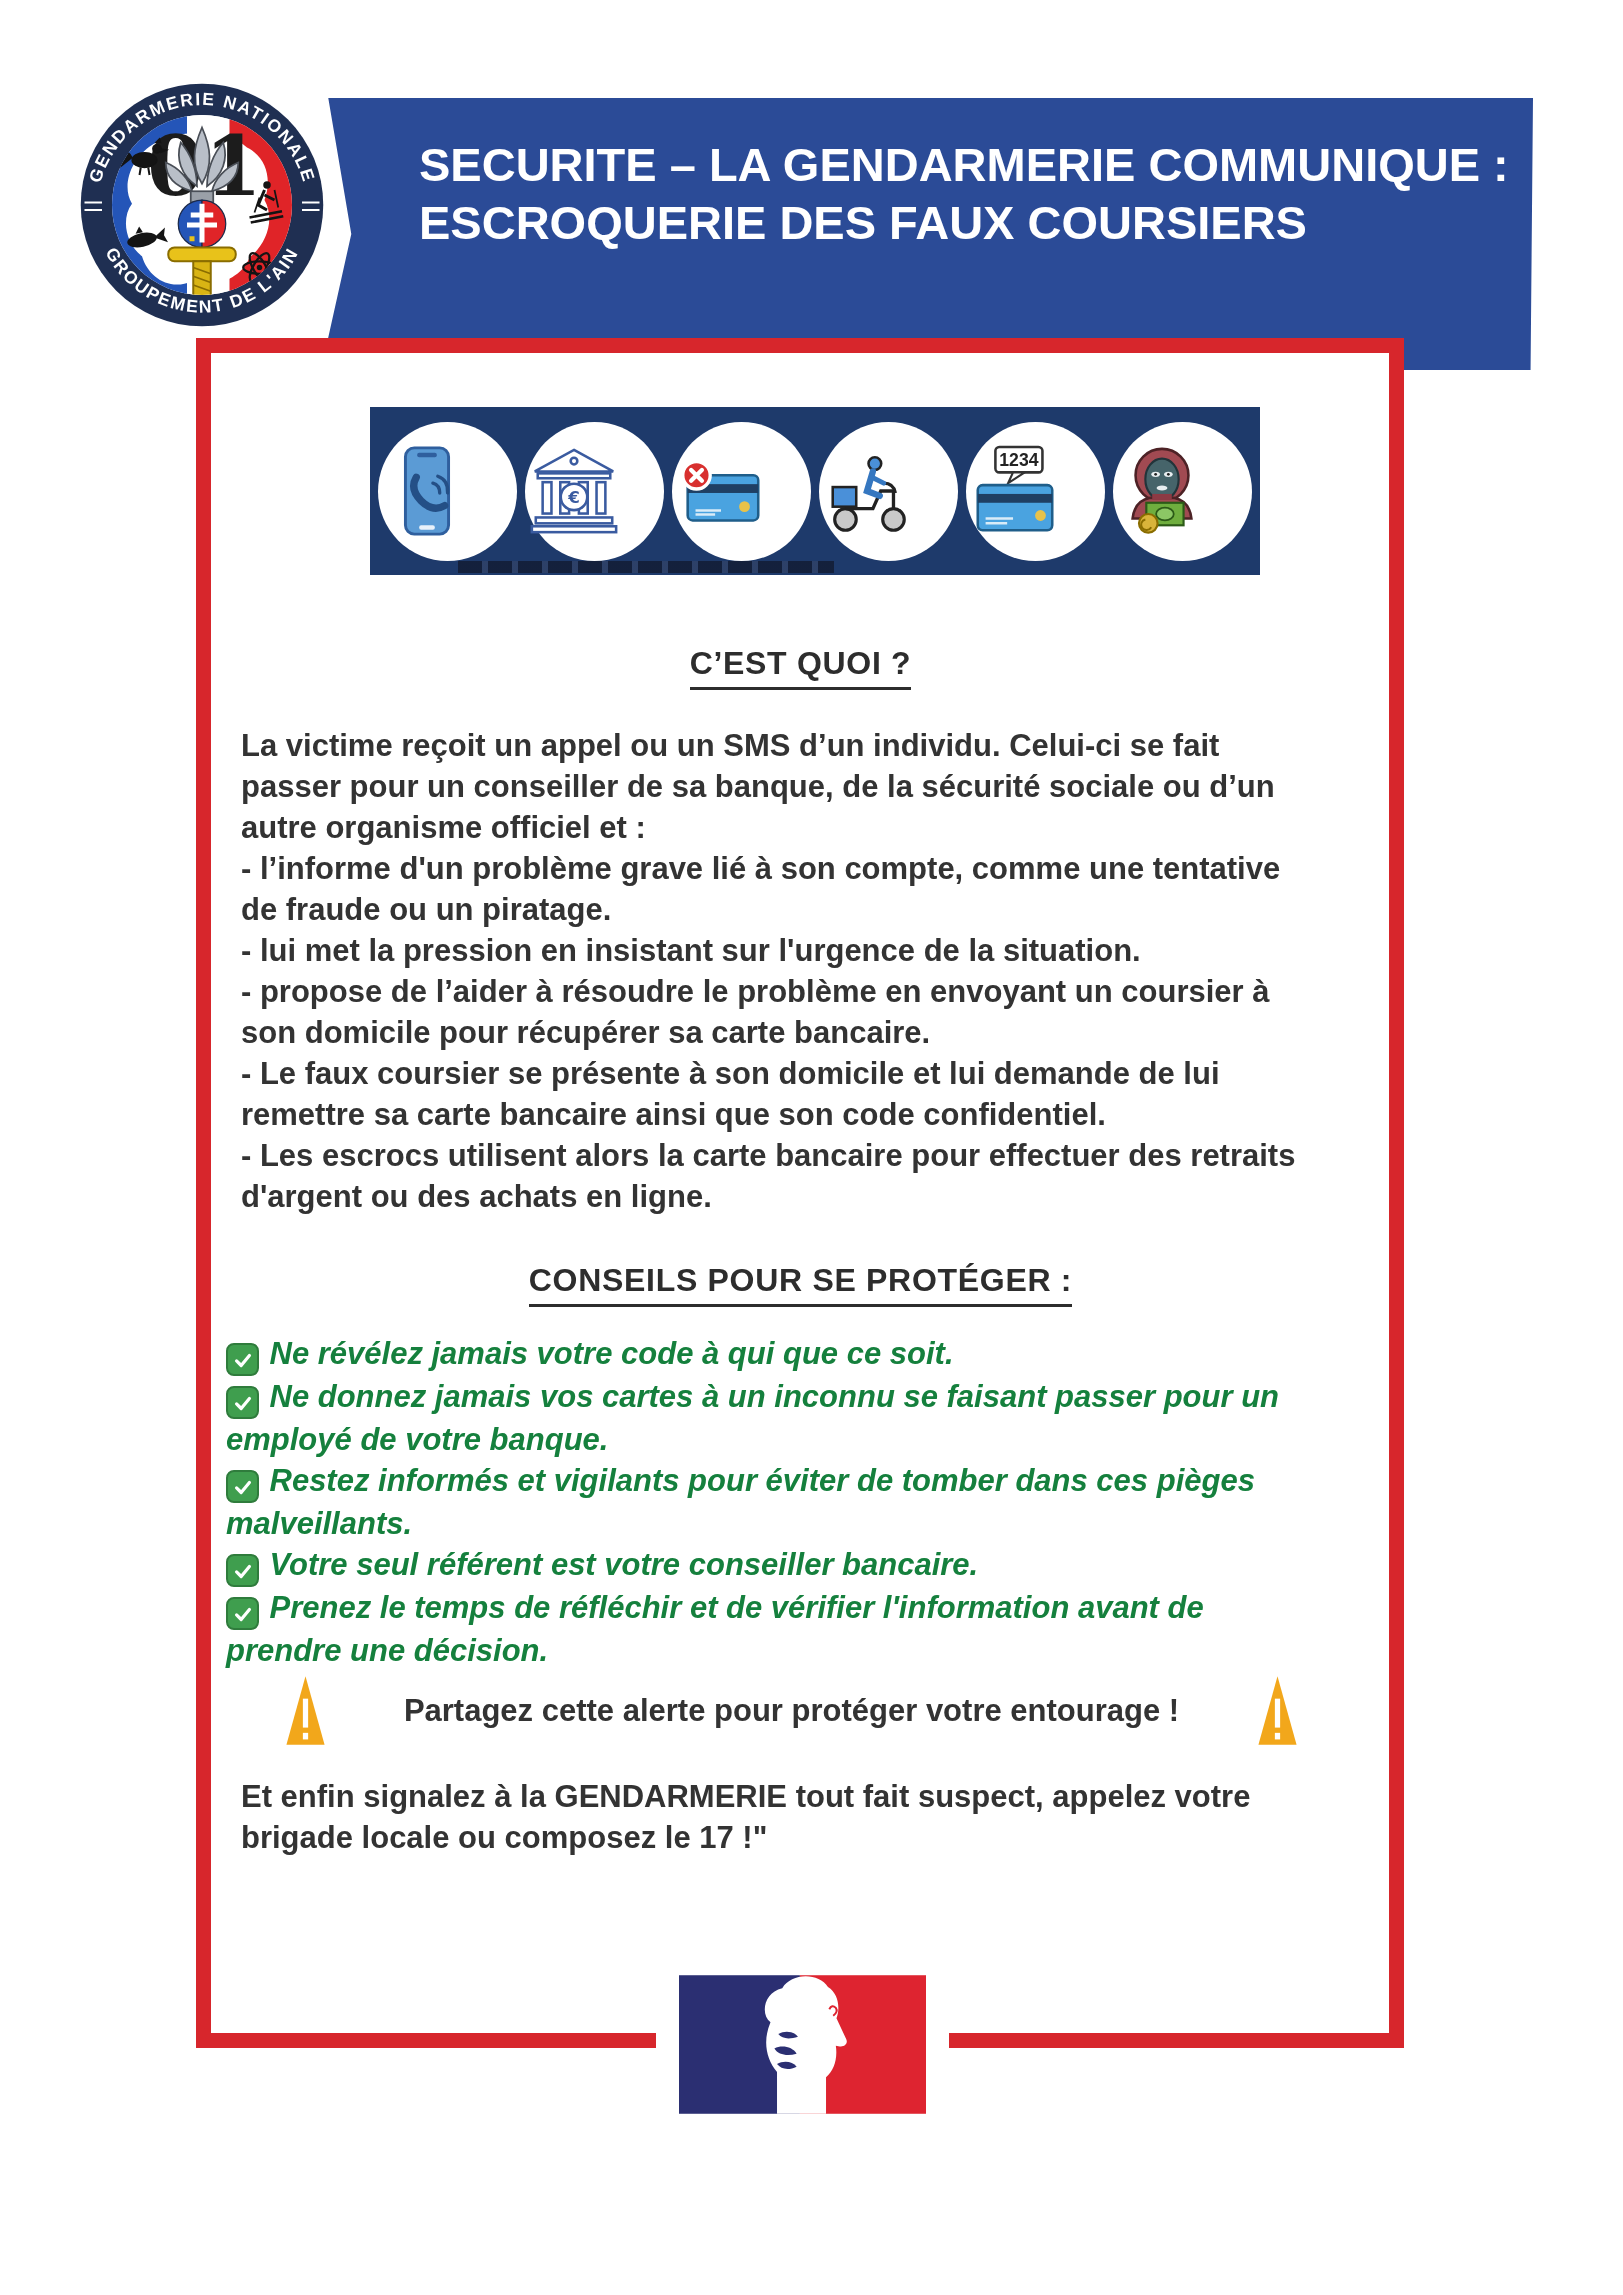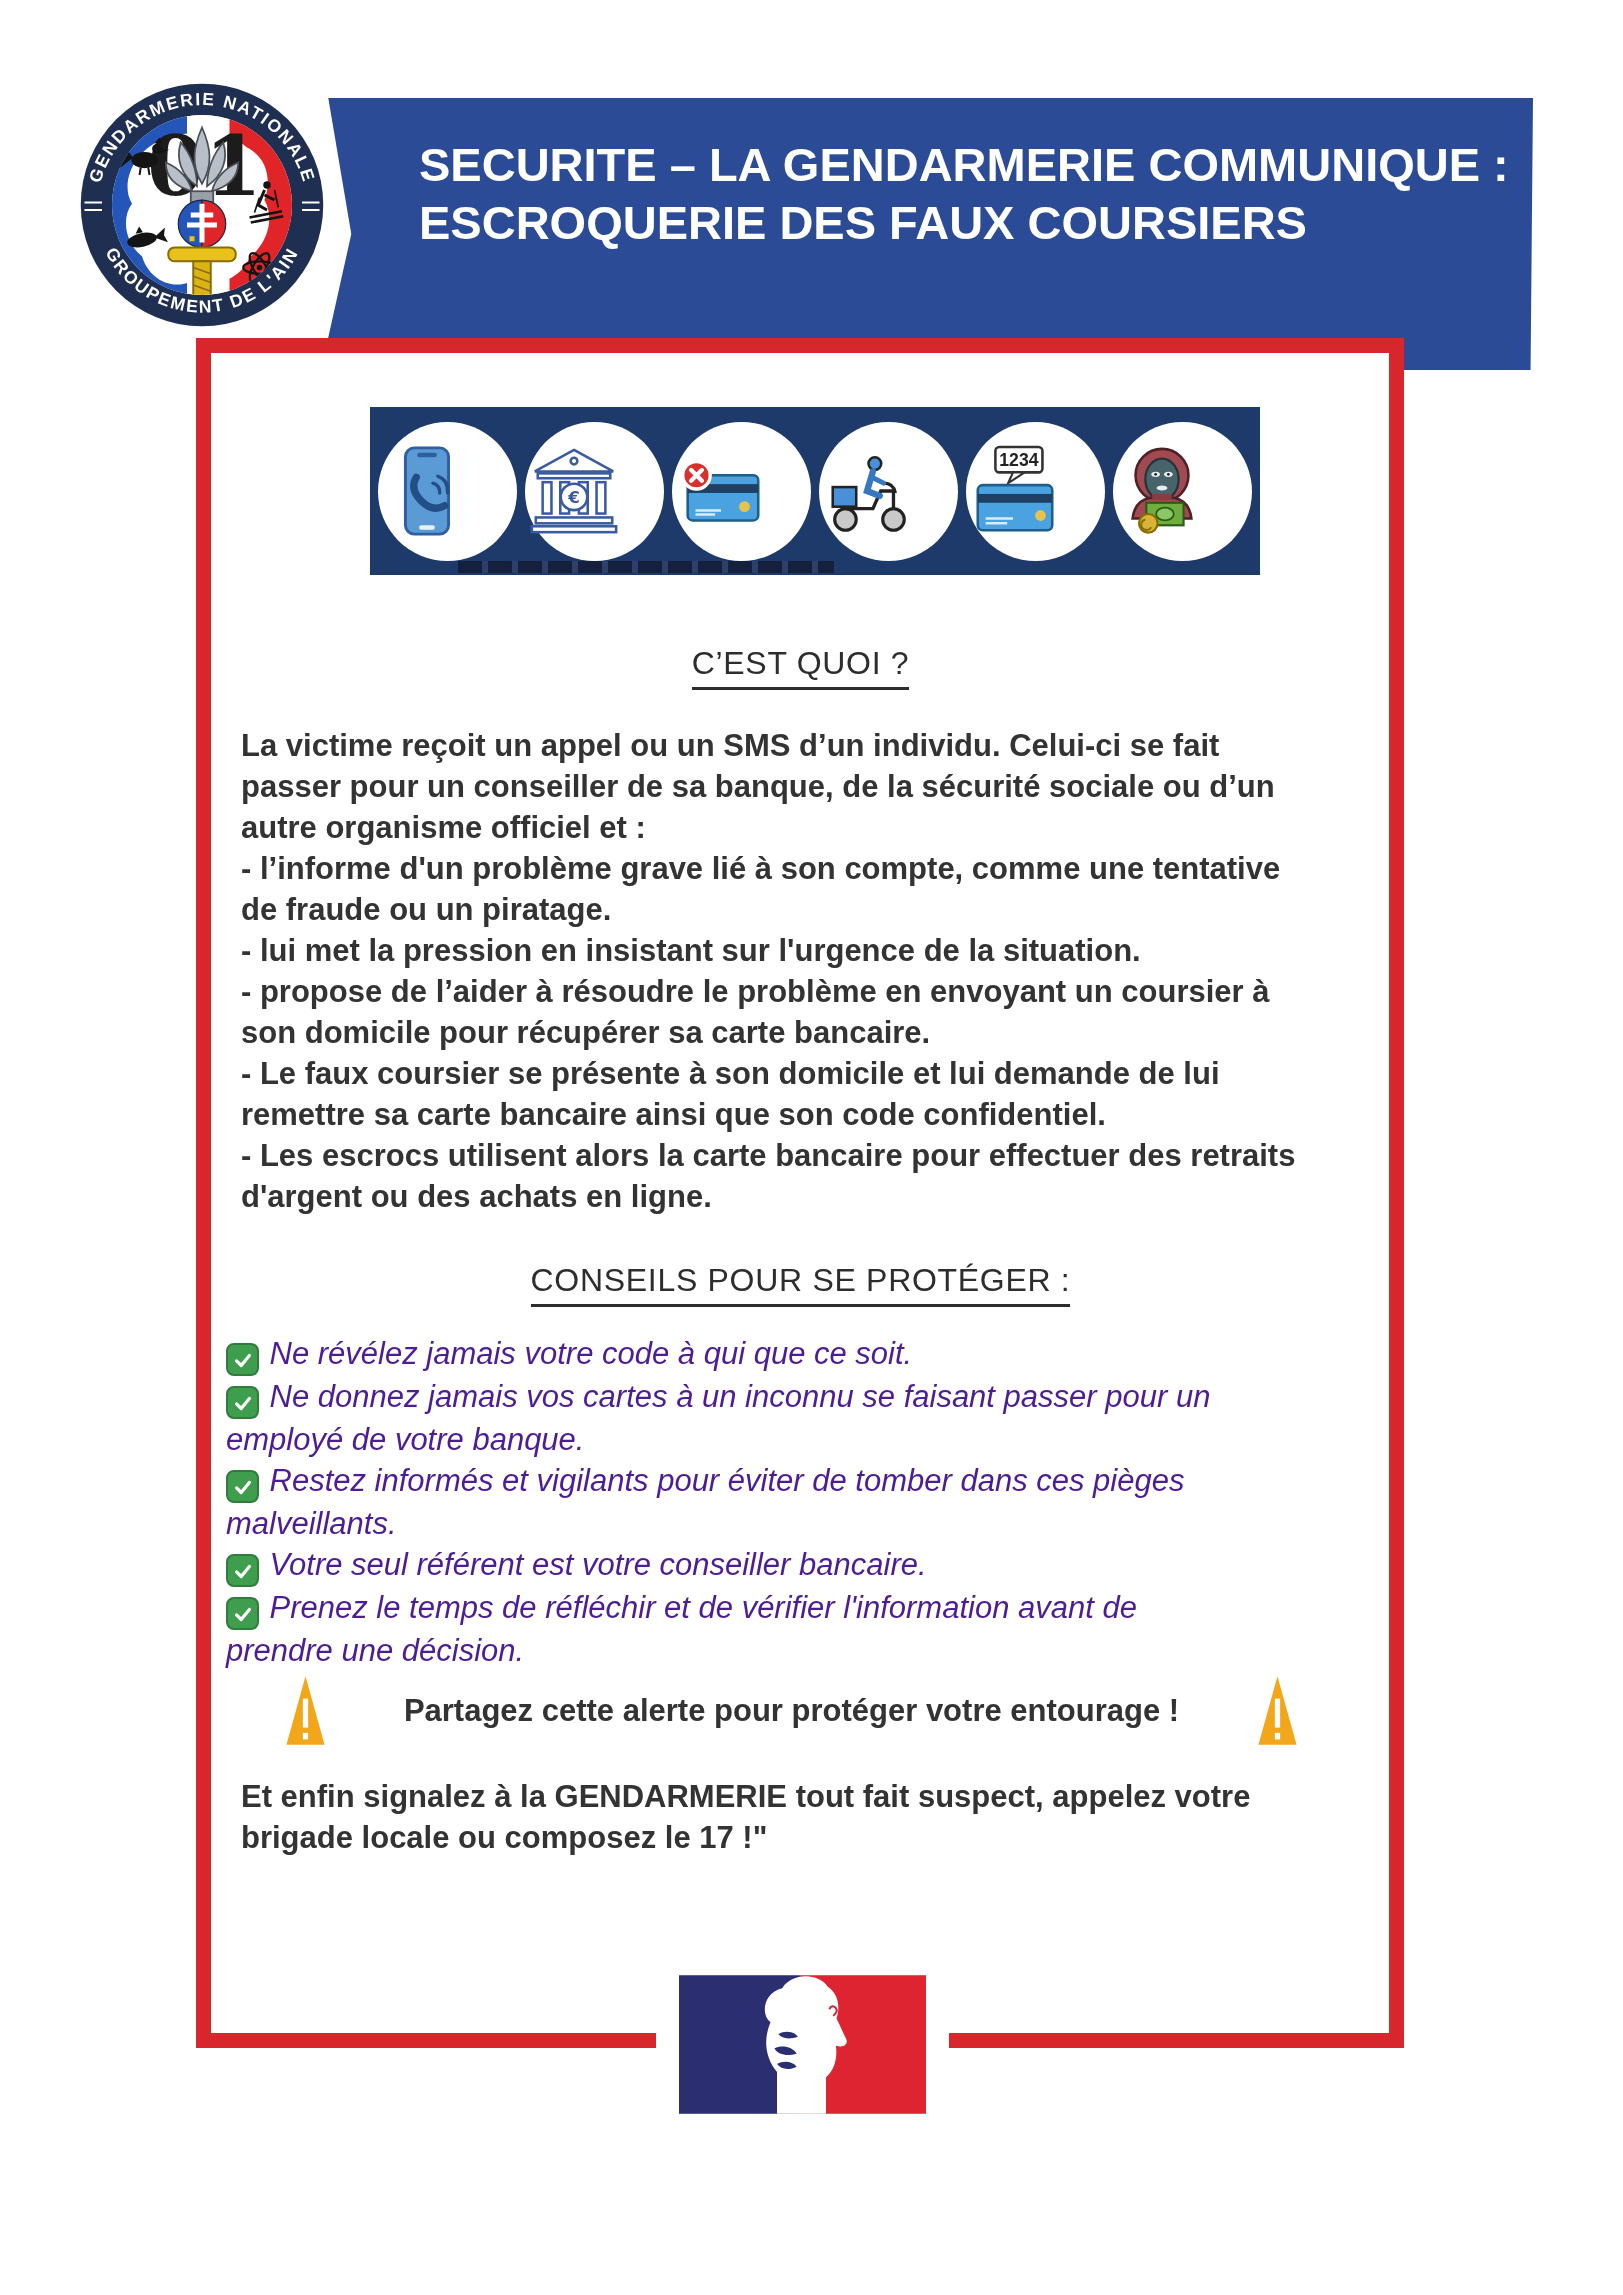--- a/index.html
+++ b/index.html
@@ -25,32 +25,32 @@
          background:#1e3a6b;display:flex;align-items:center;
          justify-content:space-between;padding:0 7.9px;box-sizing:border-box;}
   .circle{width:139px;height:139px;border-radius:50%;background:#ffffff;
           display:flex;align-items:center;flex:0 0 auto;}
   .smudge{position:absolute;left:458px;top:561px;width:376px;height:12.4px;
           background:repeating-linear-gradient(90deg,#131e38 0 23.6px,#2e4168 23.6px 30px);
           opacity:.92;}
 
   
   .section-title{position:absolute;left:211px;width:1179px;text-align:center;
-                 font-size:32px;font-weight:400;color:#2d2d2d;letter-spacing:0.7px;}
+                 font-size:32px;font-weight:700;color:#2d2d2d;letter-spacing:0.7px;}
   .section-title span{display:inline-block;border-bottom:3.3px solid #2d2d2d;
                       padding-bottom:4.6px;}
   .body-text{font-weight:700;font-size:31px;line-height:41px;color:#333333;
              white-space:pre-line;}
   .intro{position:absolute;left:241px;top:725px;width:1160px;}
   .report{position:absolute;left:241px;top:1776px;width:1160px;}
 
   
   .checklist{position:absolute;left:226px;top:1333px;width:1178px;}
-  .check-item{font-style:italic;font-weight:400;font-size:31px;line-height:41px;
-              color:#4c1d95;}
+  .check-item{font-style:italic;font-weight:700;font-size:31px;line-height:41px;
+              color:#15803d;}
   .check-item .txt{white-space:pre-line;}
   .checkbox{display:inline-flex;width:33px;height:33px;background:#3f9e4e;
             border:2px solid #2f7c3c;border-radius:7.9px;margin-right:10.5px;
             align-items:center;justify-content:center;vertical-align:-6.5px;
             box-sizing:border-box;}
 
   
   .alert{position:absolute;left:285px;top:1668px;width:1013px;height:85px;
          display:flex;align-items:center;justify-content:space-between;}
   .alert-text{flex:1;text-align:center;font-weight:700;font-size:31px;

